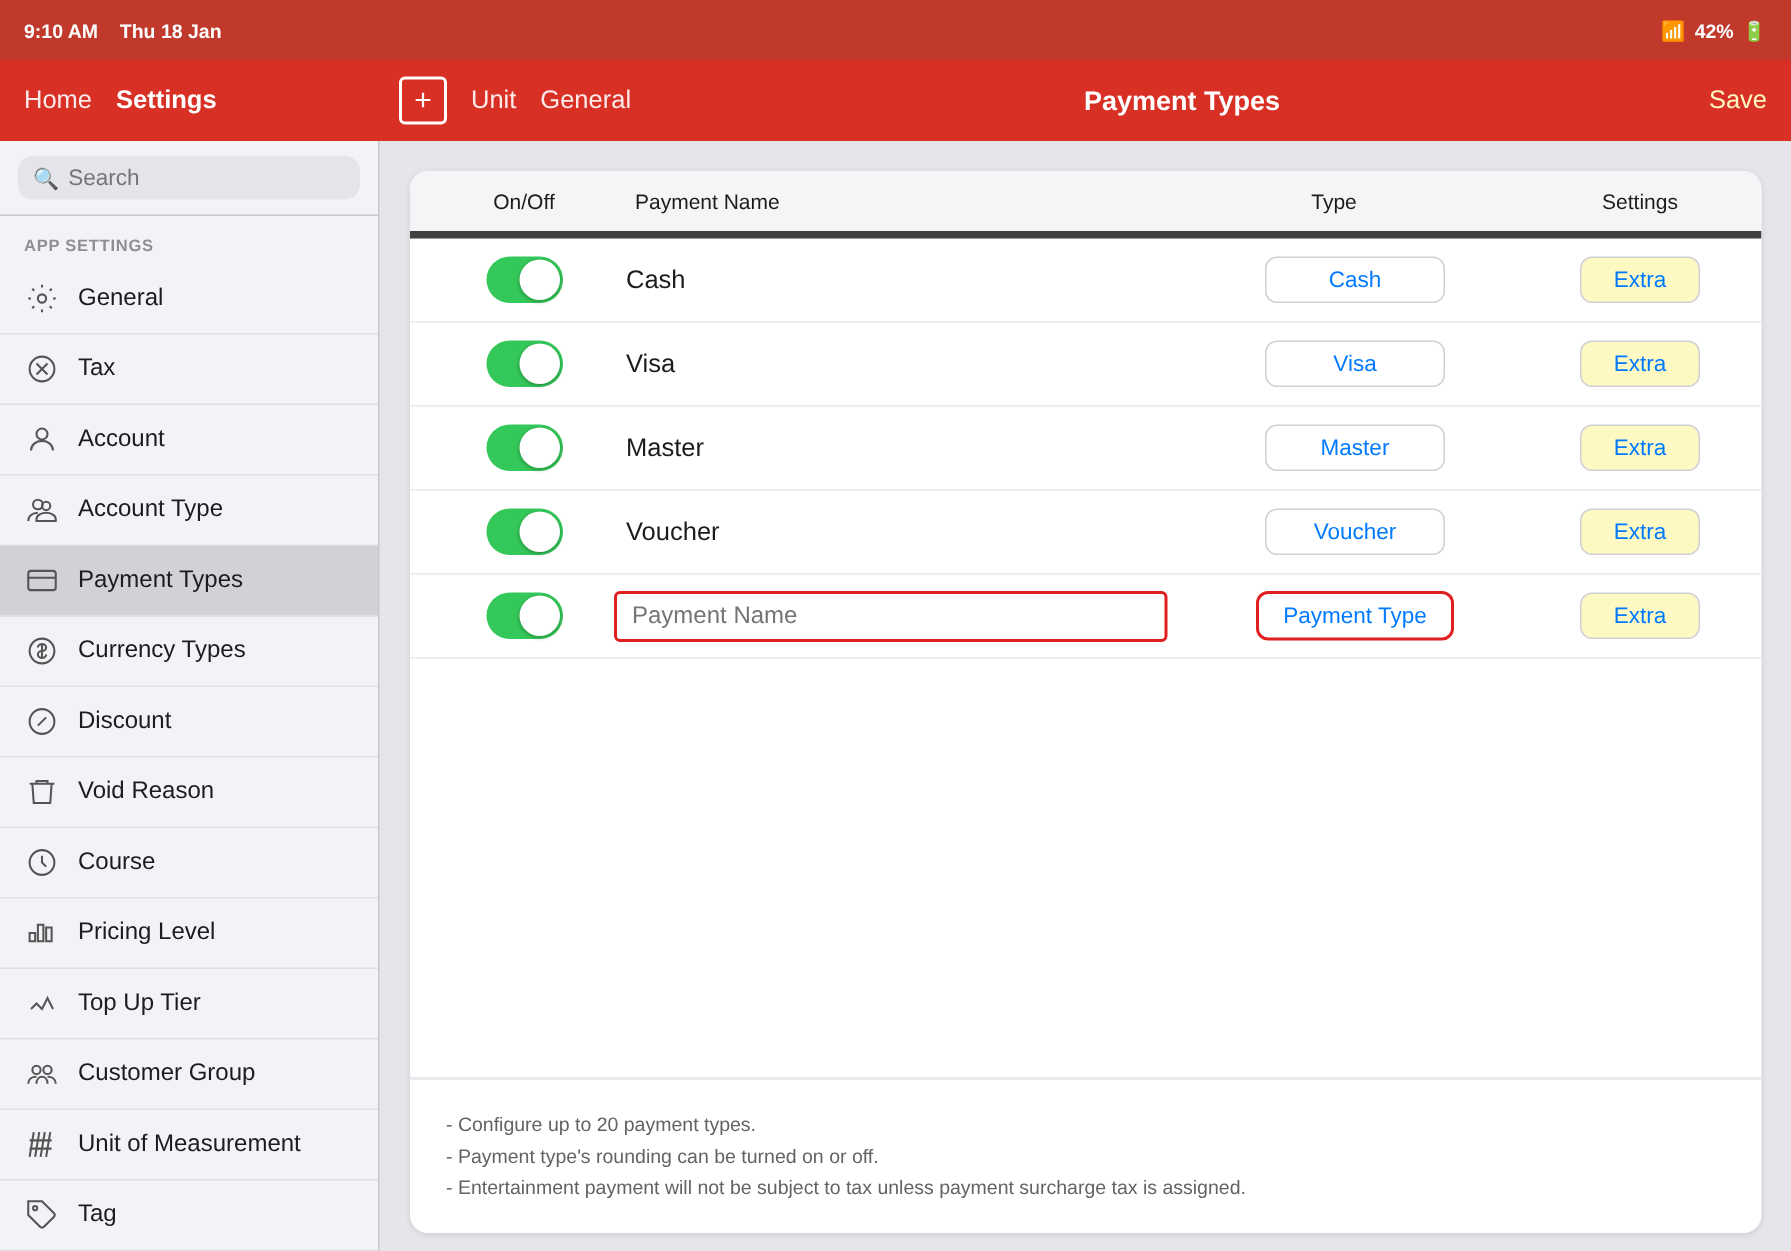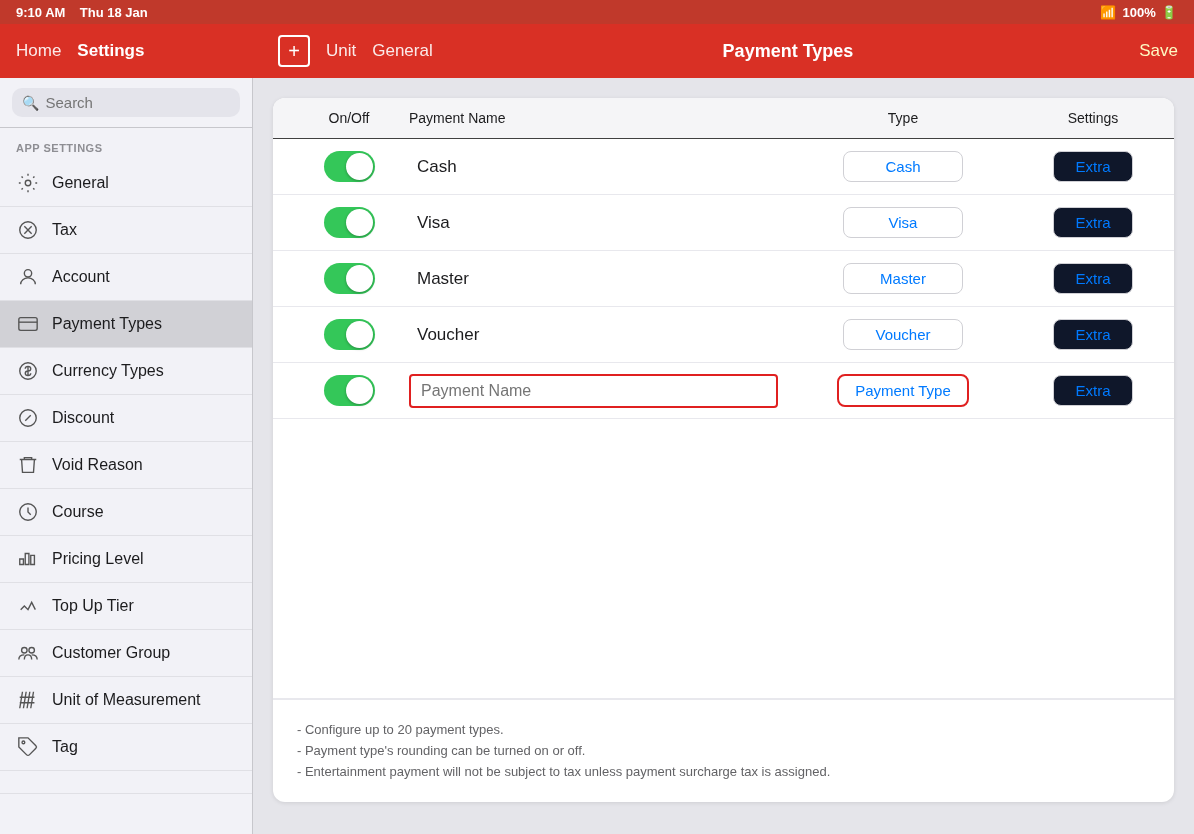--- a/index.html
+++ b/index.html
@@ -8,33 +8,33 @@
     
     .status-bar {
       background: #c0392b;
       color: white;
       font-size: 13px;
       font-weight: 600;
       padding: 4px 16px;
       display: flex;
       justify-content: space-between;
       align-items: center;
-      height: 24px;
+      height: 40px;
     }
     .status-bar-right { display: flex; align-items: center; gap: 6px; }
 
     
     .top-nav {
       background: #d93025;
       color: white;
       height: 54px;
       display: flex;
       align-items: center;
       padding: 0 16px;
-      gap: 12px;
+      gap: 0;
     }
     .top-nav .nav-left { display: flex; align-items: center; gap: 16px; width: 250px; }
     .top-nav .nav-home { font-size: 17px; color: white; opacity: 0.9; cursor: pointer; }
     .top-nav .nav-settings { font-size: 17px; color: white; font-weight: 700; cursor: pointer; }
     .top-nav .add-btn {
       width: 32px; height: 32px;
       border: 2.5px solid white;
       border-radius: 4px;
       display: flex; align-items: center; justify-content: center;
       cursor: pointer; font-size: 20px; font-weight: 300; color: white;
@@ -99,21 +99,22 @@
       overflow: hidden;
       box-shadow: 0 1px 4px rgba(0,0,0,0.1);
     }
 
     
     .table-header {
       display: grid;
       grid-template-columns: 120px 1fr 250px 130px;
       padding: 12px 16px;
       background: #f5f5f7;
-      border-bottom: 1px solid #404040;
+      border-bottom: 5px solid #404040;
+      gap: 14px;
     }
     .table-header-cell { font-size: 14px; color: #1c1c1e; font-weight: 500; text-align: center; }
     .table-header-cell:nth-child(2) { text-align: left; }
 
     
     .table-row {
       display: grid;
       grid-template-columns: 120px 1fr 250px 130px;
       padding: 10px 16px;
       border-bottom: 1px solid #e8e8ed;
@@ -154,21 +155,21 @@
       cursor: pointer;
       min-width: 120px;
       text-align: center;
     }
     .extra-btn {
       border: 1px solid #d0d0d5;
       border-radius: 8px;
       padding: 6px 16px;
       font-size: 15px;
       color: #007aff;
-      background: #0f172a;
+      background: #fef9c3;
       cursor: pointer;
       min-width: 80px;
       text-align: center;
     }
 
     
     .new-row-input {
       border: 2px solid #e02020;
       border-radius: 4px;
       padding: 6px 10px;
@@ -208,21 +209,21 @@
 <body>
 
 <div class="status-bar">
   <div class="status-bar-left">
     <span>9:10 AM</span>
     &nbsp;&nbsp;
     <span>Thu 18 Jan</span>
   </div>
   <div class="status-bar-right">
     <span class="wifi-icon">📶</span>
-    <span>100%</span>
+    <span>42%</span>
     <span class="battery-icon">🔋</span>
   </div>
 </div>
 
 <div class="top-nav">
   <div class="nav-left">
     <span class="nav-home">Home</span>
     <span class="nav-settings">Settings</span>
   </div>
   <div class="nav-center-group">
@@ -270,20 +271,31 @@
     <div class="sidebar-item">
       <div class="sidebar-item-icon">
         <svg viewBox="0 0 24 24">
             <circle cx="12" cy="8" r="4"></circle>
             <path d="M4 20c0-4 3.6-7 8-7s8 3 8 7"></path>
           </svg>
       </div>
       <span class="sidebar-item-label">Account</span>
     </div>
 
+    <div class="sidebar-item">
+      <div class="sidebar-item-icon">
+        <svg viewBox="0 0 24 24">
+            <circle cx="9" cy="8" r="3.5"></circle>
+            <path d="M2 20c0-3.5 3-6 7-6"></path>
+            <path d="M15 12a3 3 0 100-6 3 3 0 000 6z"></path>
+            <path d="M15 14c3 0 7 1.5 7 4.5V20H8v-1.5c0-3 4-4.5 7-4.5z"></path>
+          </svg>
+      </div>
+      <span class="sidebar-item-label">Account Type</span>
+    </div>
 
     <div class="sidebar-item active">
       <div class="sidebar-item-icon">
         <svg viewBox="0 0 24 24">
             <rect x="2" y="5" width="20" height="14" rx="2"></rect>
             <path d="M2 10h20"></path>
           </svg>
       </div>
       <span class="sidebar-item-label">Payment Types</span>
     </div>

